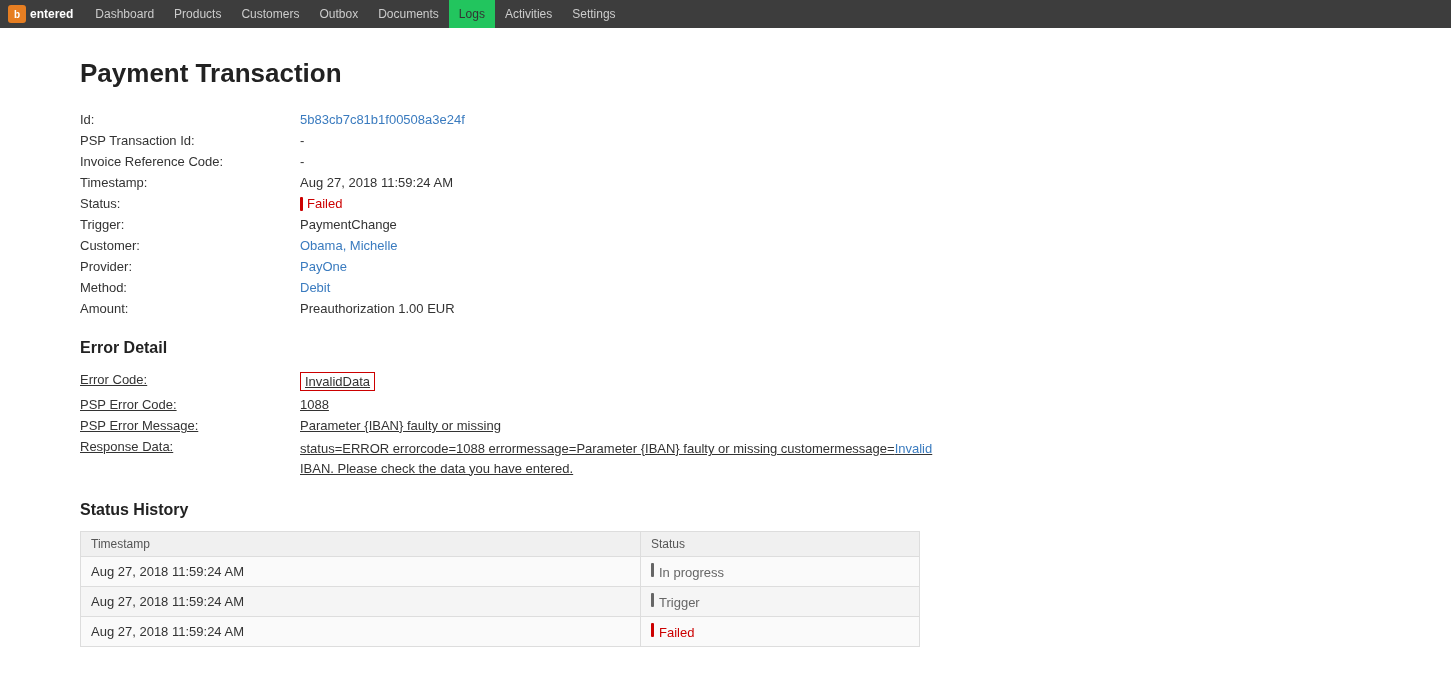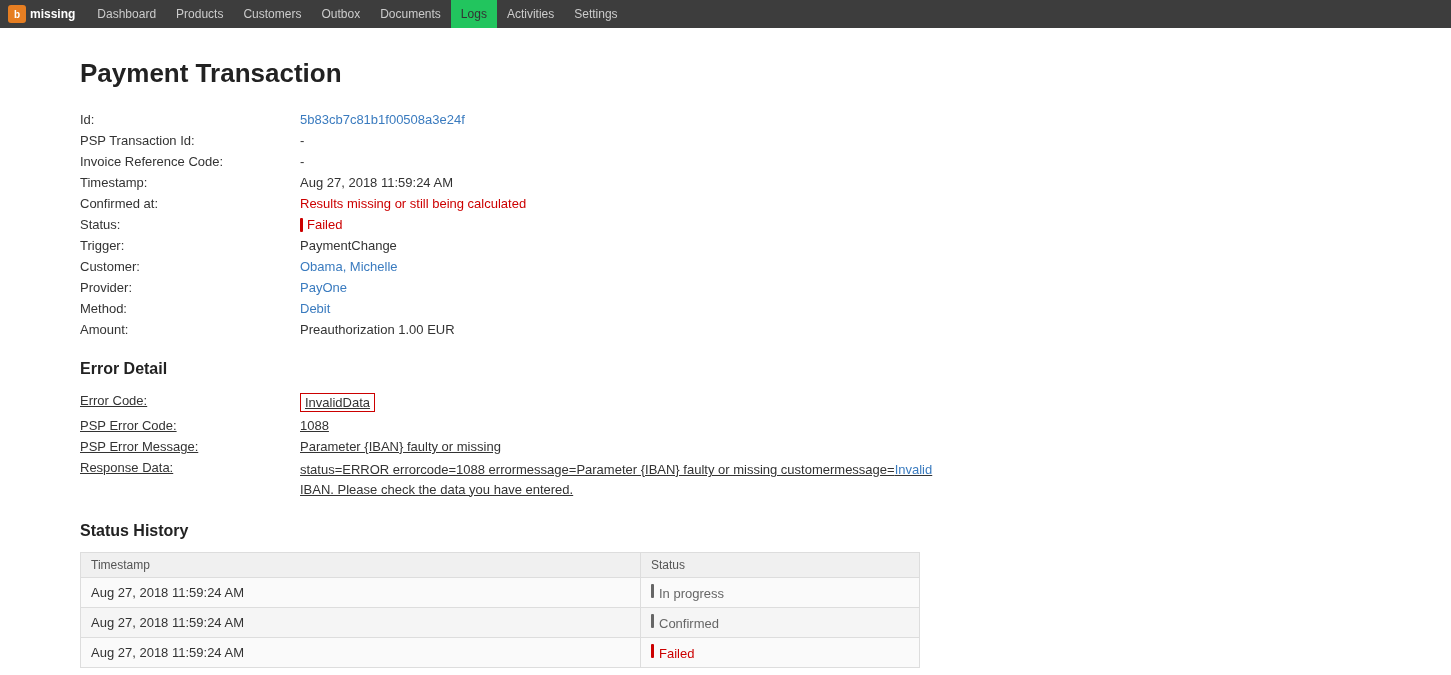--- a/index.html
+++ b/index.html
@@ -168,21 +168,21 @@
       background: #fafafa;
     }
     .history-table tr:nth-child(even) td { background: #f5f5f5; }
   </style>
 </head>
 <body>
 
 <nav class="navbar">
   <div class="brand">
     <span class="brand-icon">b</span>
-    <span class="brand-name">missing</span>
+    <span class="brand-name">entered</span>
   </div>
   <a class="nav-item">Dashboard</a>
   <a class="nav-item">Products</a>
   <a class="nav-item">Customers</a>
   <a class="nav-item">Outbox</a>
   <a class="nav-item">Documents</a>
   <a class="nav-item active">Logs</a>
   <a class="nav-item">Activities</a>
   <a class="nav-item">Settings</a>
 </nav>
@@ -199,24 +199,20 @@
       <span class="detail-label">PSP Transaction Id:</span>
       <span class="detail-value">-</span>
     </div>
     <div class="detail-row">
       <span class="detail-label">Invoice Reference Code:</span>
       <span class="detail-value">-</span>
     </div>
     <div class="detail-row">
       <span class="detail-label">Timestamp:</span>
       <span class="detail-value">Aug 27, 2018 11:59:24 AM</span>
-    </div>
-    <div class="detail-row">
-      <span class="detail-label">Confirmed at:</span>
-      <span class="confirmed-value">Results missing or still being calculated</span>
     </div>
     <div class="detail-row">
       <span class="detail-label">Status:</span>
       <span class="detail-value status-failed">
         <span class="status-bar failed"></span>
         <span class="status-text failed">Failed</span>
       </span>
     </div>
     <div class="detail-row">
       <span class="detail-label">Trigger:</span>
@@ -274,21 +270,21 @@
         <th>Status</th>
       </tr>
     </thead>
     <tbody id="history-tbody">
     <tr>
           <td style="width: 560px;">Aug 27, 2018 11:59:24 AM</td>
           <td><span class="status-bar inprogress" style="margin-right: 5px;"></span><span class="status-text inprogress">In progress</span></td>
         </tr>
         <tr>
           <td style="width: 560px;">Aug 27, 2018 11:59:24 AM</td>
-          <td><span class="status-bar prepared" style="margin-right: 5px;"></span><span class="status-text prepared">Confirmed</span></td>
+          <td><span class="status-bar prepared" style="margin-right: 5px;"></span><span class="status-text prepared">Trigger</span></td>
         </tr>
         <tr>
           <td style="width: 560px;">Aug 27, 2018 11:59:24 AM</td>
           <td><span class="status-bar failed" style="margin-right: 5px;"></span><span class="status-text failed">Failed</span></td>
         </tr>
       </tbody>
   </table>
 
 </div>
 

